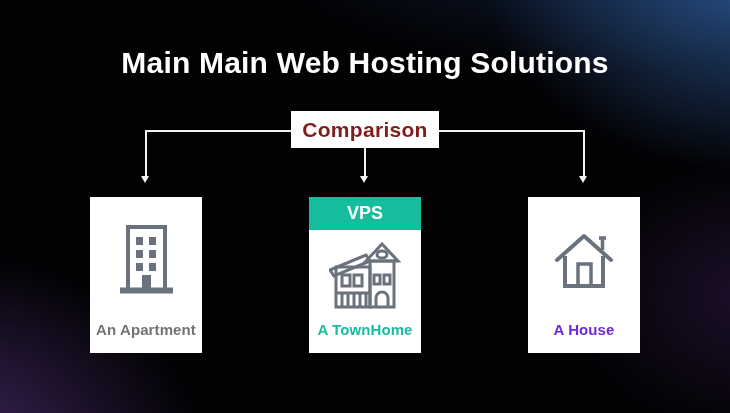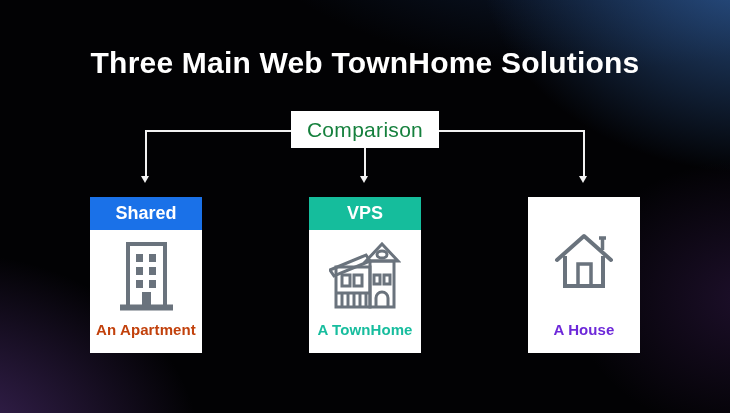--- a/index.html
+++ b/index.html
@@ -32,23 +32,23 @@
     position:absolute; top:176px; width:0; height:0;
     border-left:4.5px solid transparent;
     border-right:4.5px solid transparent;
     border-top:7px solid #f2f2f2;
   }
   .a-left{ left:141px; }
   .a-center{ left:360px; }
   .a-right{ left:579px; }
   .comparison-box{
     position:absolute; left:291px; top:111px; width:148px; height:37px;
-    background:#ffffff; color:#15803d;
+    background:#ffffff; color:#7f1d1d;
     display:flex; align-items:center; justify-content:center;
-    font-size:21px; font-weight:400; letter-spacing:0.3px;
+    font-size:21px; font-weight:700; letter-spacing:0.3px;
   }
   
   .card{
     position:absolute; top:197px; width:112px; height:156px;
     background:#ffffff;
     display:flex; flex-direction:column; align-items:center;
   }
   .card-shared{ left:90px; }
   .card-vps{ left:309px; }
   .card-dedicated{ left:528px; }
@@ -63,45 +63,44 @@
   .card-icon{
     flex:1; width:100%;
     display:flex; align-items:center; justify-content:center;
     padding-top:2px;
   }
   .card-label{
     width:100%; text-align:center;
     font-size:15px; font-weight:700;
     margin-bottom:15px; letter-spacing:0.1px;
   }
-  .lbl-shared{ color:#c2410c; }
+  .lbl-shared{ color:#737373; }
   .lbl-vps{ color:#17BD9E; }
   .lbl-dedicated{ color:#6d28d9; }
 </style>
 </head>
 <body>
 
 <div class="stage">
 
-  <h1 class="title">Three Main Web TownHome Solutions</h1>
+  <h1 class="title">Main Main Web Hosting Solutions</h1>
 
   <div class="line h-line"></div>
   <div class="line v-line v-left"></div>
   <div class="line v-line v-center"></div>
   <div class="line v-line v-right"></div>
   <div class="arrow-head a-left"></div>
   <div class="arrow-head a-center"></div>
   <div class="arrow-head a-right"></div>
 
   <div class="comparison-box">
     <span>Comparison</span>
   </div>
 
   <div class="card card-shared">
-    <div class="card-header hdr-shared">Shared</div>
     <div class="card-icon">
       <svg width="57" height="74" viewBox="0 0 57 74" fill="none">
         <rect x="10" y="4" width="37" height="63" stroke="#6A737D" stroke-width="4"></rect>
         <line x1="2" y1="67.5" x2="55" y2="67.5" stroke="#6A737D" stroke-width="6"></line>
         <rect x="18" y="14" width="7" height="8" fill="#6A737D"></rect>
         <rect x="31" y="14" width="7" height="8" fill="#6A737D"></rect>
         <rect x="18" y="27" width="7" height="8" fill="#6A737D"></rect>
         <rect x="31" y="27" width="7" height="8" fill="#6A737D"></rect>
         <rect x="18" y="40" width="7" height="8" fill="#6A737D"></rect>
         <rect x="31" y="40" width="7" height="8" fill="#6A737D"></rect>

